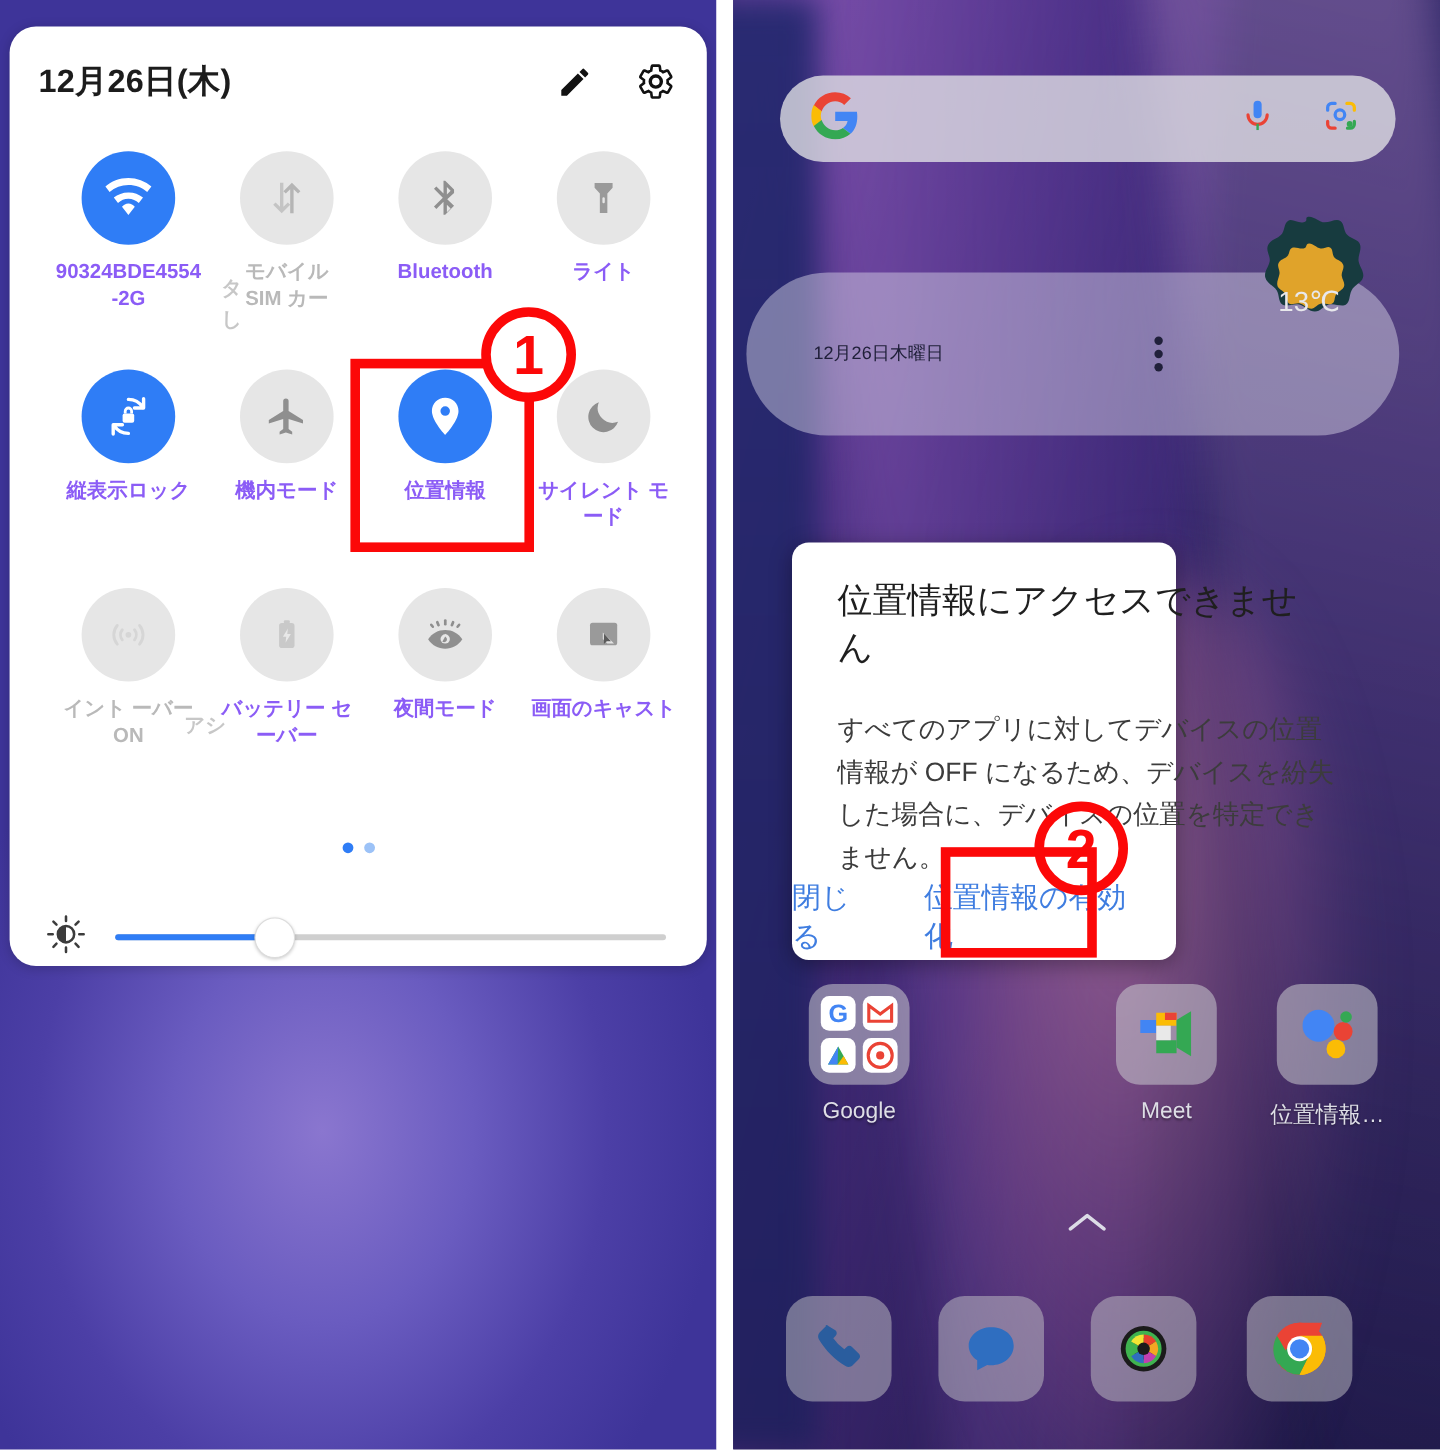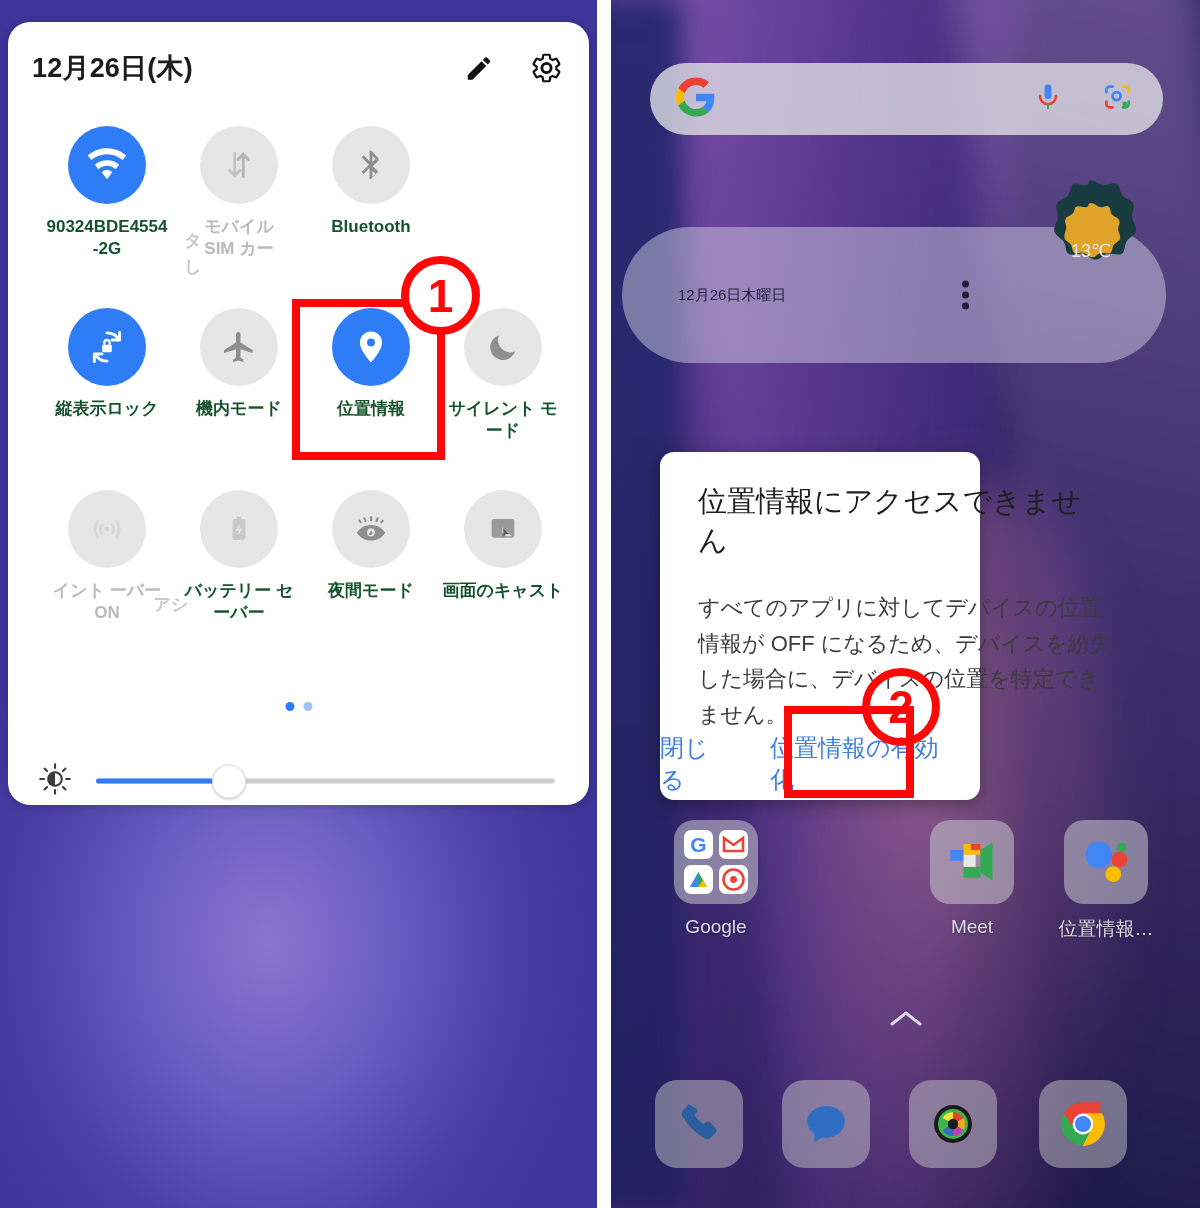--- a/index.html
+++ b/index.html
@@ -45,21 +45,21 @@
   .tile.c2{left:297px;}
   .tile.c3{left:429px;}
   .tile-circle{
     width:78px;height:78px;border-radius:50%;
     display:flex;align-items:center;justify-content:center;
     background:#e6e6e6;
   }
   .tile-circle.on{background:#2f7df6;}
   .tile-label{
     margin-top:12px;width:124px;text-align:center;
-    font-size:17px;line-height:1.28;color:#14532d;word-break:break-all;
+    font-size:17px;line-height:1.28;color:#8b5cf6;word-break:break-all;
   }
   .tile-label.dim{color:#b9b9b9;}
   .ghost-label{
     position:absolute;text-align:center;font-size:17px;line-height:1.28;
     color:#c7c7c7;width:70px;
   }
 
   .dots{
     position:absolute;left:50%;transform:translateX(-50%);top:680px;
     display:flex;gap:9px;
@@ -134,21 +134,21 @@
     font-size:15px;color:#20203a;
   }
   .ag-kebab{position:absolute;left:962px;top:50%;transform:translateY(-50%);}
   .kdot{width:7px;height:7px;border-radius:50%;background:#20203a;margin:4px 0;}
   .weather{
     position:absolute;right:4px;top:50%;transform:translateY(-50%);
     width:118px;height:118px;
     display:flex;flex-direction:column;align-items:center;justify-content:center;
   }
   .wsvg{position:absolute;inset:0;}
-  .wtemp{position:relative;font-size:18px;color:#e8e8ec;margin-top:30px;}
+  .wtemp{position:relative;font-size:23px;color:#e8e8ec;margin-top:30px;}
 
   
   .dialog{
     position:absolute;left:660px;top:452px;width:320px;height:348px;
     background:#ffffff;border-radius:14px;box-shadow:0 4px 18px rgba(0,0,0,.35);
   }
   .dlg-title{
     position:absolute;left:38px;top:30px;width:400px;
     font-size:29px;line-height:1.33;color:#1f1f1f;
   }
@@ -252,20 +252,29 @@
 
           <div class="tile c2">
             <div class="tile-circle">
               <svg width="34" height="34" viewBox="0 0 24 24">
                   <path d="M17.2 7 12 1.8h-1v7.6L6.8 5.2 5.4 6.6 10.6 11.8 5.4 17l1.4 1.4L11 14.2v7.6h1l5.2-5.2-4-3.8 4-3.8zM13 5.6l2.2 2.2L13 10V5.6zm2.2 12.6L13 20.4V16l2.2 2.2z" fill="#8f8f8f"></path>
                 </svg>
             </div>
             <div class="tile-label">Bluetooth</div>
           </div>
 
+          <div class="tile c3">
+            <div class="tile-circle">
+              <svg width="30" height="30" viewBox="0 0 24 24">
+                  <path d="M6 2h12v3.2L14.5 9v13h-5V9L6 5.2V2z" fill="#9a9a9a"></path>
+                  <rect x="11.2" y="11.5" width="1.6" height="4" rx=".8" fill="#e6e6e6"></rect>
+                </svg>
+            </div>
+            <div class="tile-label">ライト</div>
+          </div>
 
           <div class="ghost-label" style="left:150px;top:104px;">タ</div>
           <div class="ghost-label" style="left:150px;top:130px;">し</div>
         </div>
 
         <div class="tile-row">
           <div class="tile c0">
             <div class="tile-circle on">
               <svg width="40" height="40" viewBox="0 0 24 24">
                 <path d="M12 3.5a8.5 8.5 0 0 1 7.2 4M12 20.5a8.5 8.5 0 0 1-7.2-4" fill="none" stroke="#fff" stroke-width="1.7" stroke-linecap="round"></path>

